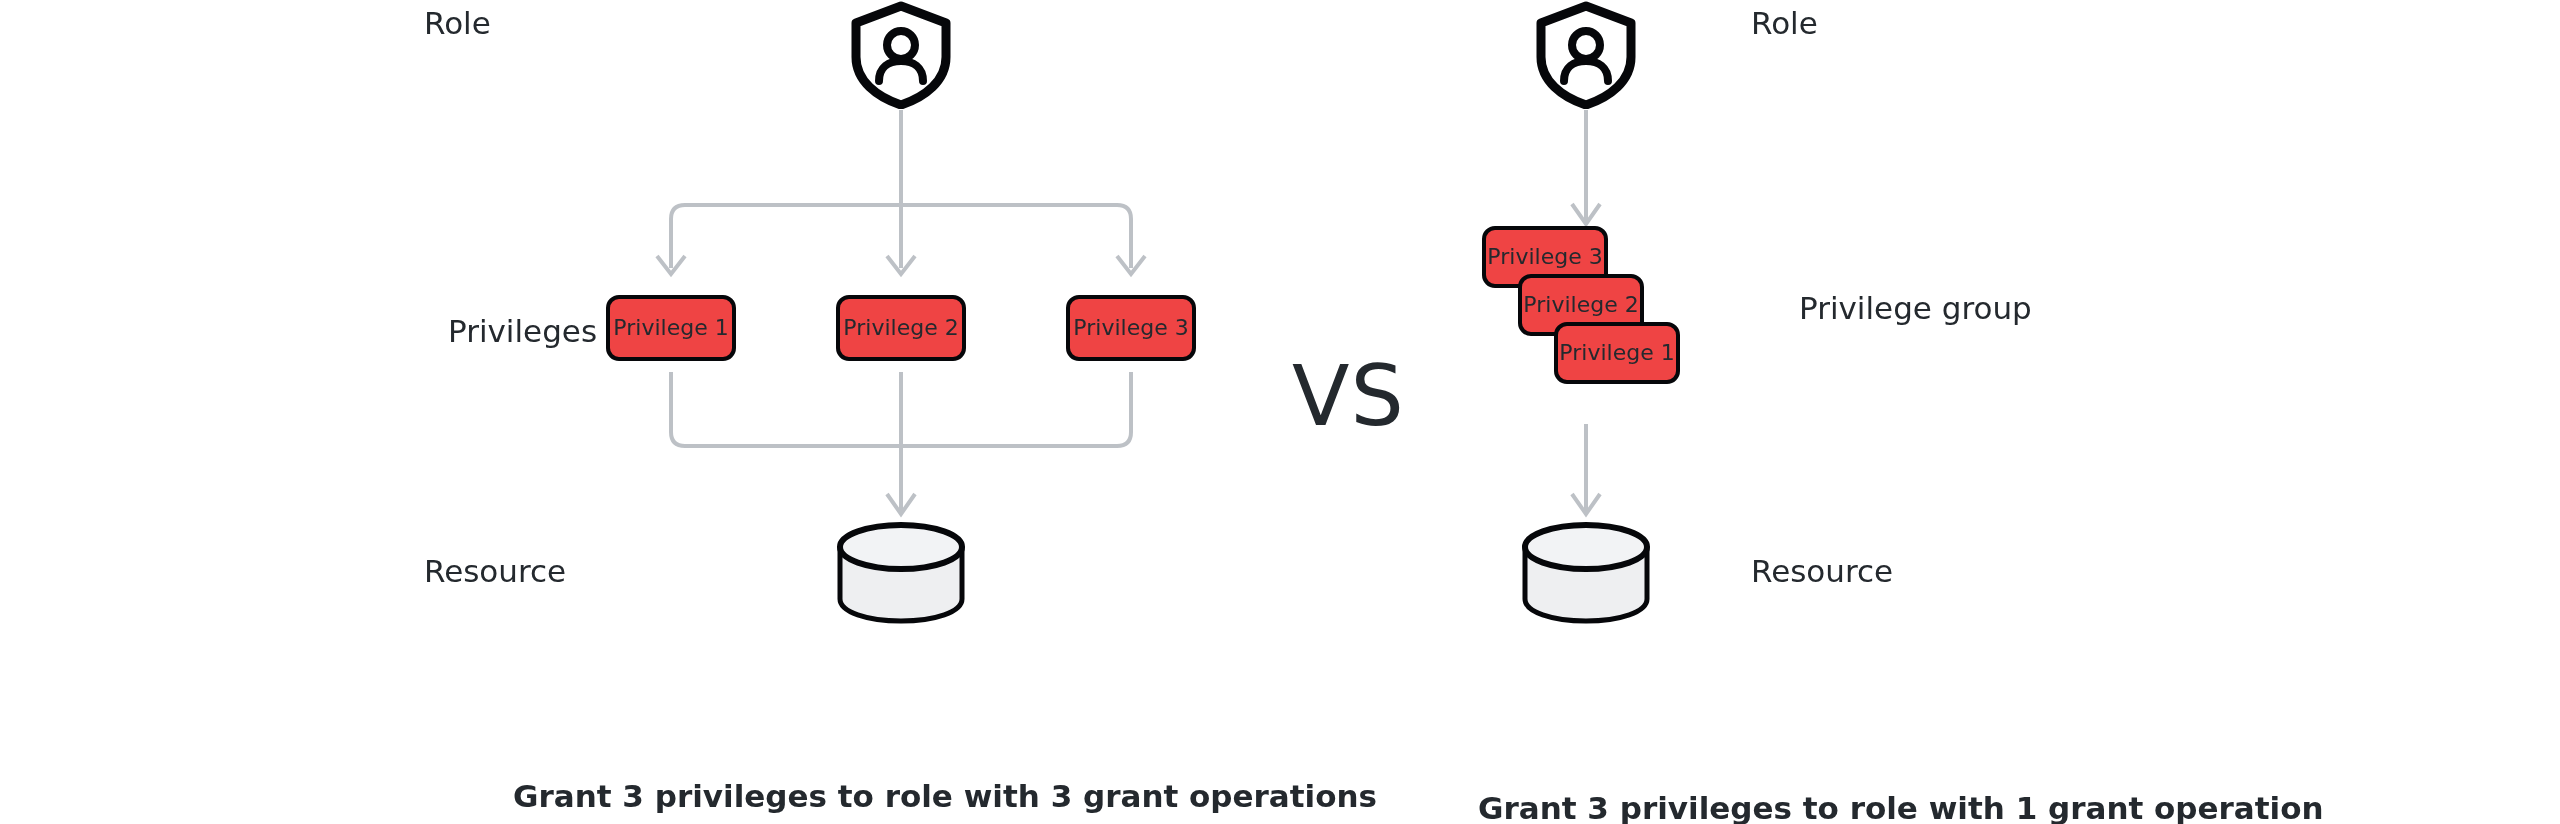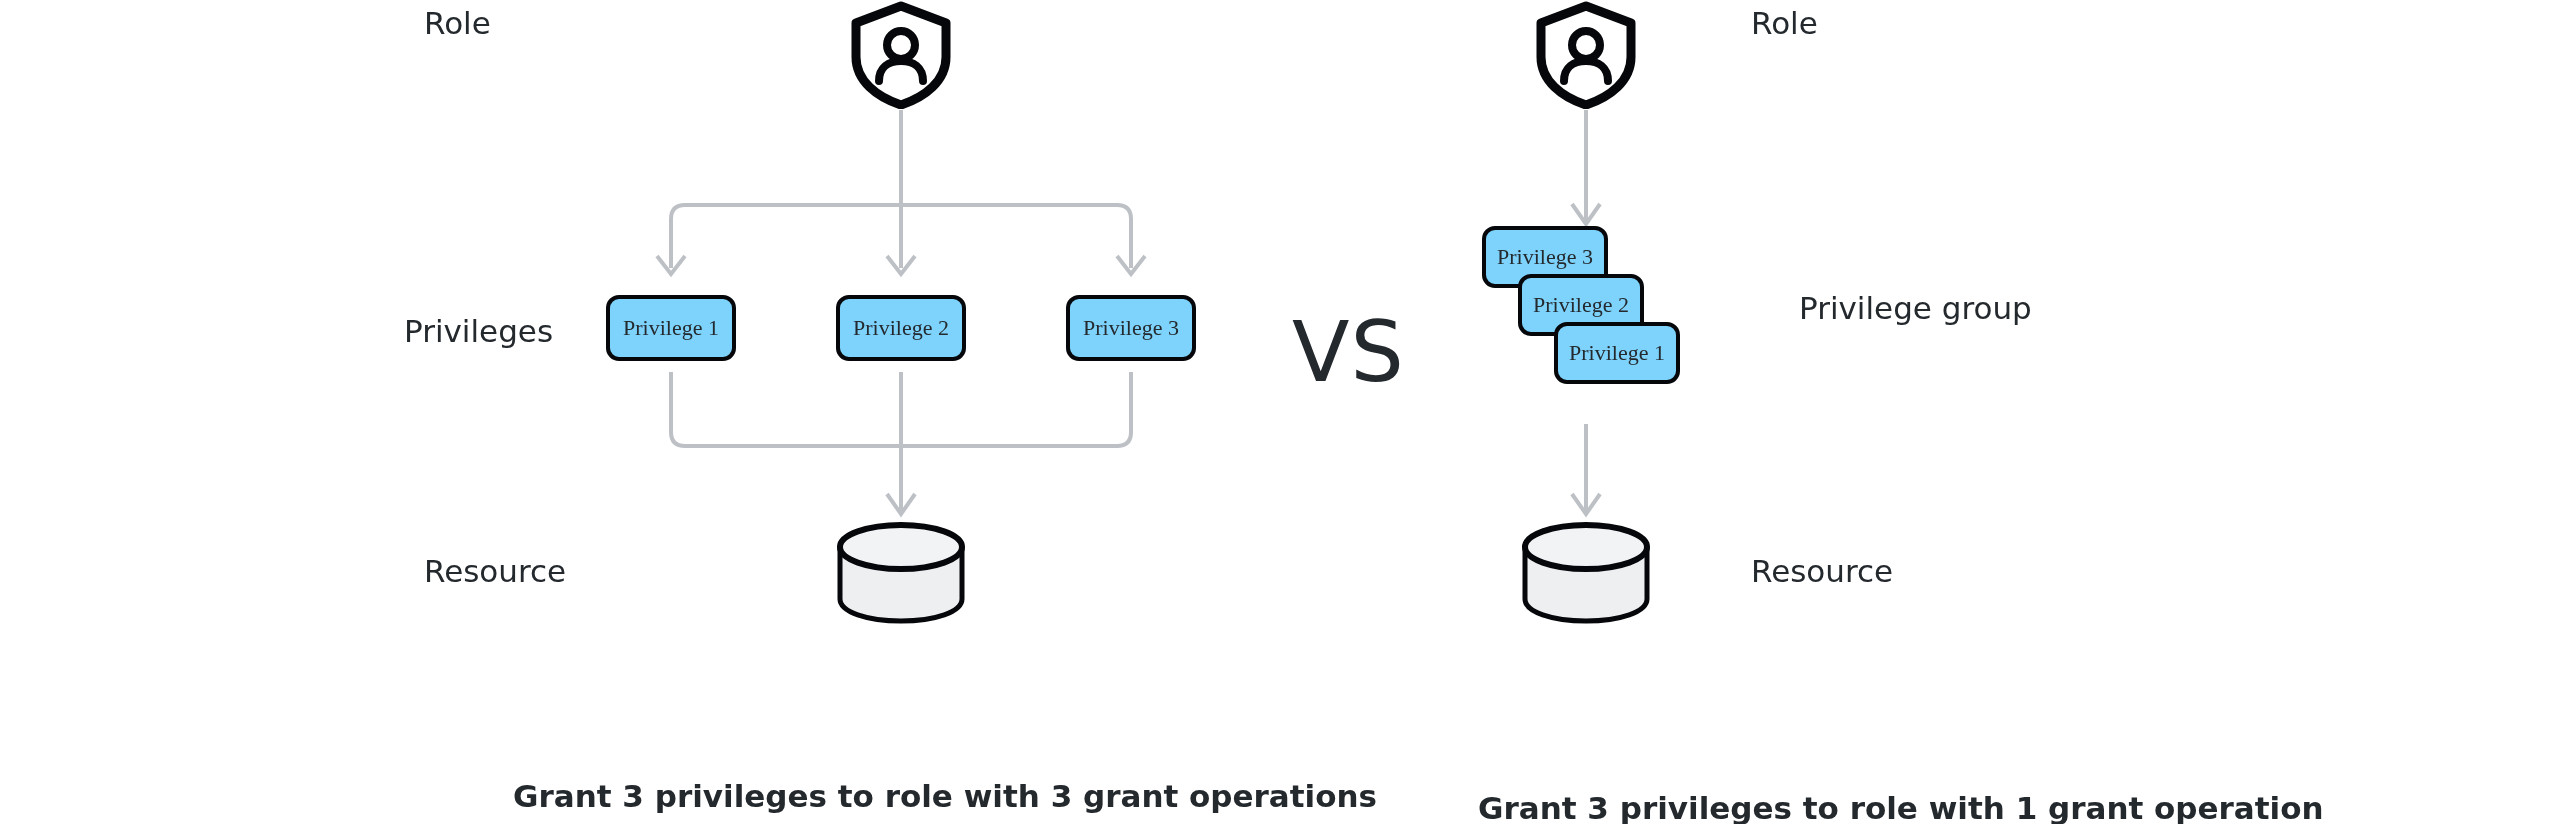--- a/index.html
+++ b/index.html
@@ -56,27 +56,26 @@
   
   .shield-icon {
     position: absolute;
     width: 104px;
     height: 108px;
   }
   
   .priv-box {
     position: absolute;
     box-sizing: border-box;
-    background: #7dd3fc;
+    background: #ef4444;
     border: 4px solid #06070a;
     border-radius: 13px;
     display: flex;
     align-items: center;
     justify-content: center;
-    font-family: Liberation Serif, serif;
   }
   .priv-box-label {
     font-size: 22px;
     color: #24292e;
     white-space: nowrap;
     line-height: 1;
   }
   .priv-wide {
     width: 130px;
     height: 66px;
@@ -92,20 +91,21 @@
     height: 104px;
   }
   
   #vs-text {
     position: absolute;
     font-size: 84px;
     font-weight: 400;
     color: #24292e;
     line-height: 1;
     letter-spacing: 1px;
+    margin-top: 44px;
   }
   
   .caption {
     position: absolute;
     font-size: 31px;
     font-weight: 700;
     color: #24292e;
     white-space: nowrap;
     line-height: 1;
   }
@@ -143,21 +143,21 @@
   <div class="row-label" style="left:424px; top:8px;">Role</div>
 
   <div class="shield-icon" style="left:849px; top:1px;">
     <svg viewBox="0 0 104 108" xmlns="http://www.w3.org/2000/svg">
       <path d="M52 5 L97 22 L97 56 C97 80 76 96 52 104 C28 96 7 80 7 56 L7 22 Z" fill="none" stroke="#06070a" stroke-width="9" stroke-linejoin="round" stroke-linecap="round"></path>
       <circle cx="52" cy="44" r="14" fill="none" stroke="#06070a" stroke-width="8"></circle>
       <path d="M30 80 C30 66 40 60 52 60 C64 60 74 66 74 80" fill="none" stroke="#06070a" stroke-width="8" stroke-linecap="round"></path>
     </svg>
   </div>
 
-  <div class="row-label" style="left:404px; top:316px;">Privileges</div>
+  <div class="row-label" style="left:448px; top:316px;">Privileges</div>
 
   <div class="priv-box priv-wide" style="left:606px; top:295px;">
     <span class="priv-box-label">Privilege 1</span>
   </div>
 
   <div class="priv-box priv-wide" style="left:836px; top:295px;">
     <span class="priv-box-label">Privilege 2</span>
   </div>
 
   <div class="priv-box priv-wide" style="left:1066px; top:295px;">

